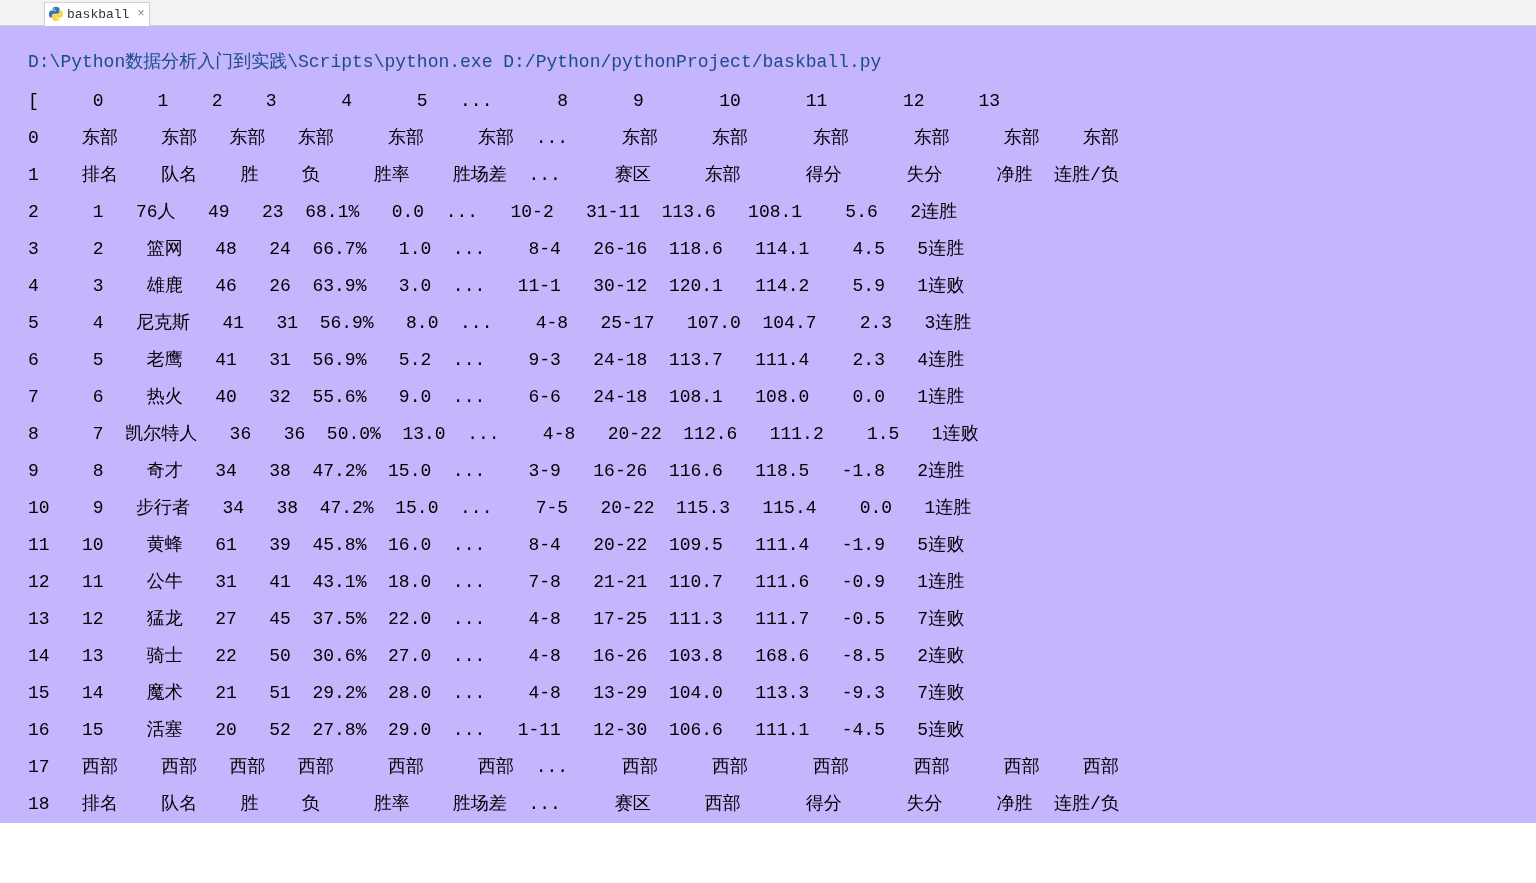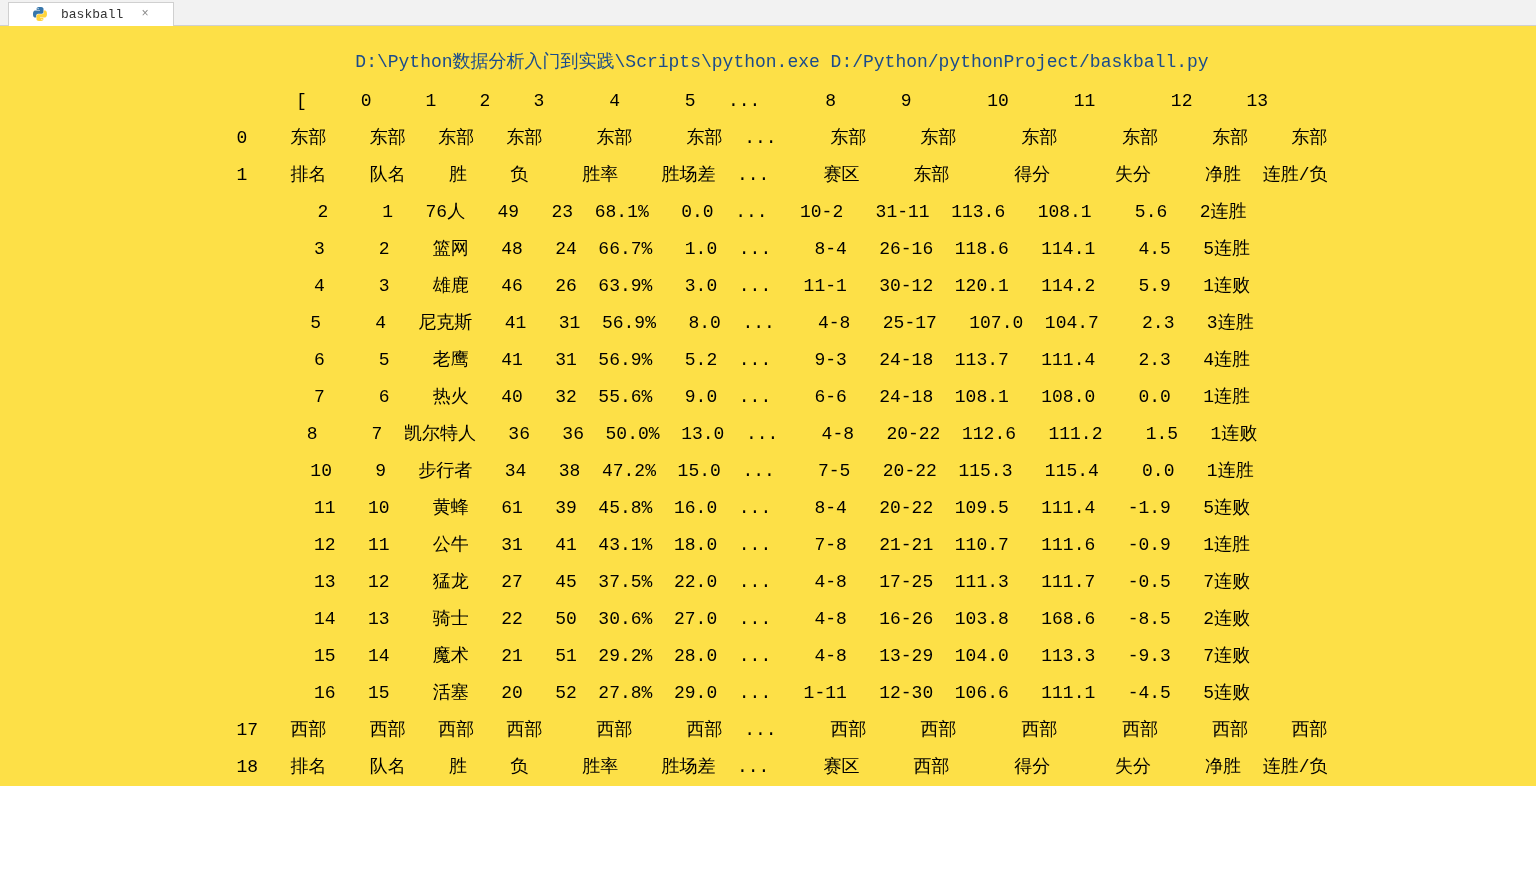--- a/index.html
+++ b/index.html
@@ -20,48 +20,48 @@
       border-bottom: 1px solid #d0d0d0;
       height: 26px;
       padding-left: 8px;
     }
     .tab {
       display: flex;
       align-items: center;
       background: #ffffff;
       border: 1px solid #d0d0d0;
       border-bottom: none;
-      padding: 2px 24px;
+      padding: 2px 4px;
       font-size: 13px;
       color: #333;
-      gap: 14px;
+      gap: 4px;
       height: 24px;
       margin-top: 2px;
+      margin-left: 36px;
     }
     .tab-icon {
       width: 14px;
       height: 14px;
       display: inline-flex;
       align-items: center;
       justify-content: center;
     }
     .tab-close {
       color: #888;
       font-size: 12px;
       margin-left: 4px;
       cursor: pointer;
     }
     .console {
-      background: #fde047;
+      background: #c4b5fd;
       padding: 18px 0 0 28px;
       font-family: "Consolas", "Monaco", "Courier New", monospace;
       font-size: 18px;
       line-height: 37px;
       color: #000;
-      text-align: center;
     }
     .command-line {
       color: #1a4b8c;
       font-weight: normal;
       margin-bottom: 2px;
     }
     .output-line {
       white-space: pre;
       color: #000;
     }
@@ -88,20 +88,21 @@
       <div class="output-line">[     0     1    2    3      4      5   ...      8      9       10      11       12     13</div>
       <div class="output-line">0    东部    东部   东部   东部     东部     东部  ...     东部     东部      东部      东部     东部    东部</div>
       <div class="output-line">1    排名    队名    胜    负     胜率    胜场差  ...     赛区     东部      得分      失分     净胜  连胜/负</div>
       <div class="output-line">2     1   76人   49   23  68.1%   0.0  ...   10-2   31-11  113.6   108.1    5.6   2连胜</div>
       <div class="output-line">3     2    篮网   48   24  66.7%   1.0  ...    8-4   26-16  118.6   114.1    4.5   5连胜</div>
       <div class="output-line">4     3    雄鹿   46   26  63.9%   3.0  ...   11-1   30-12  120.1   114.2    5.9   1连败</div>
       <div class="output-line">5     4   尼克斯   41   31  56.9%   8.0  ...    4-8   25-17   107.0  104.7    2.3   3连胜</div>
       <div class="output-line">6     5    老鹰   41   31  56.9%   5.2  ...    9-3   24-18  113.7   111.4    2.3   4连胜</div>
       <div class="output-line">7     6    热火   40   32  55.6%   9.0  ...    6-6   24-18  108.1   108.0    0.0   1连胜</div>
       <div class="output-line">8     7  凯尔特人   36   36  50.0%  13.0  ...    4-8   20-22  112.6   111.2    1.5   1连败</div>
+      <div class="output-line">9     8    奇才   34   38  47.2%  15.0  ...    3-9   16-26  116.6   118.5   -1.8   2连胜</div>
       <div class="output-line">10    9   步行者   34   38  47.2%  15.0  ...    7-5   20-22  115.3   115.4    0.0   1连胜</div>
       <div class="output-line">11   10    黄蜂   61   39  45.8%  16.0  ...    8-4   20-22  109.5   111.4   -1.9   5连败</div>
       <div class="output-line">12   11    公牛   31   41  43.1%  18.0  ...    7-8   21-21  110.7   111.6   -0.9   1连胜</div>
       <div class="output-line">13   12    猛龙   27   45  37.5%  22.0  ...    4-8   17-25  111.3   111.7   -0.5   7连败</div>
       <div class="output-line">14   13    骑士   22   50  30.6%  27.0  ...    4-8   16-26  103.8   168.6   -8.5   2连败</div>
       <div class="output-line">15   14    魔术   21   51  29.2%  28.0  ...    4-8   13-29  104.0   113.3   -9.3   7连败</div>
       <div class="output-line">16   15    活塞   20   52  27.8%  29.0  ...   1-11   12-30  106.6   111.1   -4.5   5连败</div>
       <div class="output-line">17   西部    西部   西部   西部     西部     西部  ...     西部     西部      西部      西部     西部    西部</div>
       <div class="output-line">18   排名    队名    胜    负     胜率    胜场差  ...     赛区     西部      得分      失分     净胜  连胜/负</div>
     </div>

